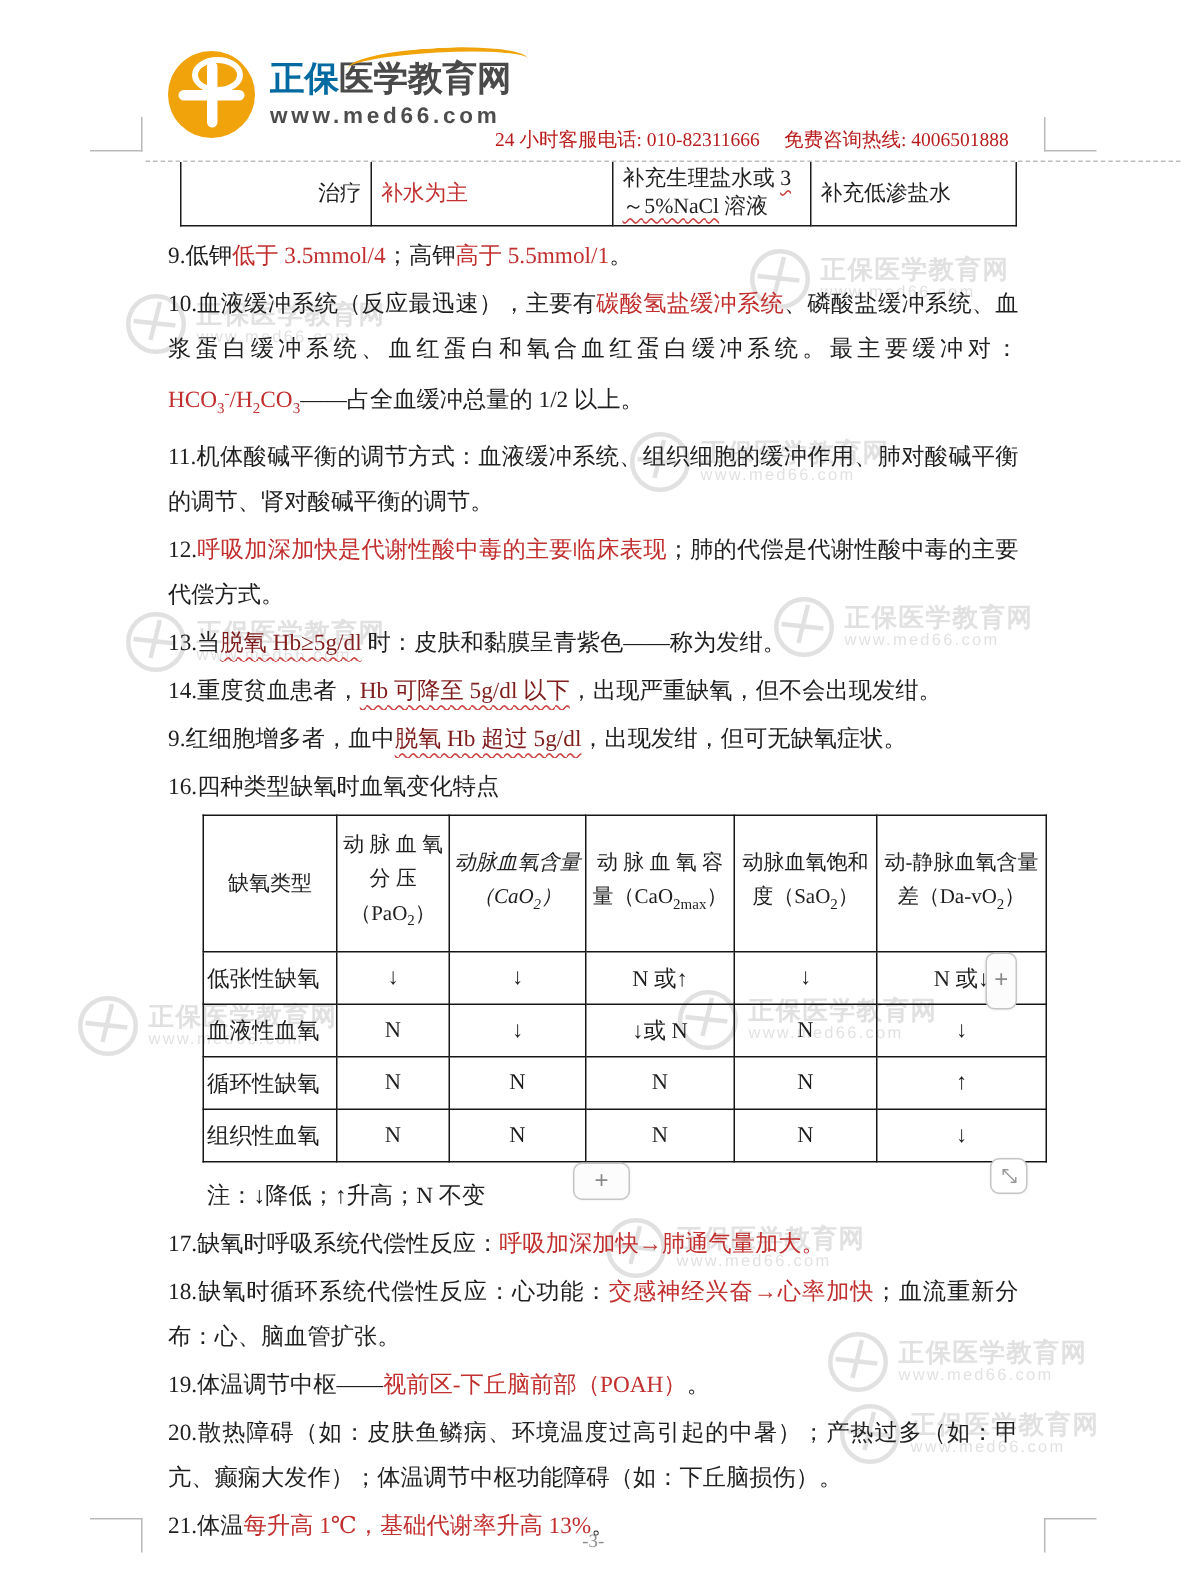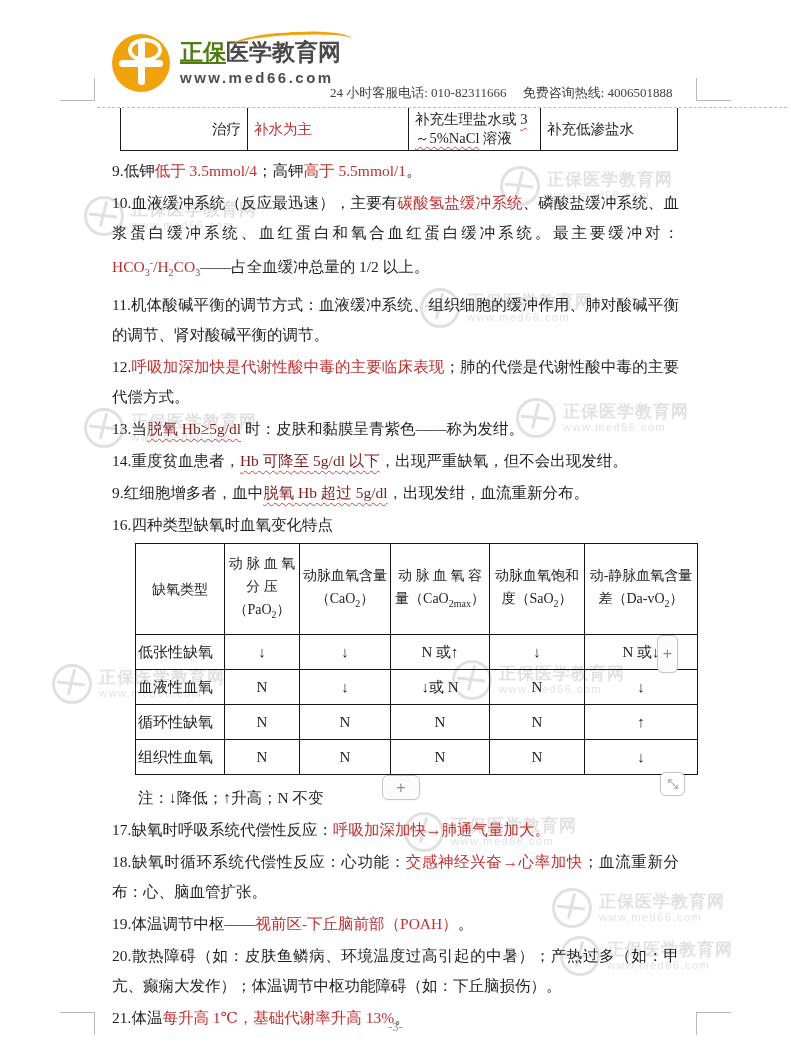--- a/index.html
+++ b/index.html
@@ -7,25 +7,25 @@
         font-family:"Liberation Serif","DejaVu Serif",serif;color:#1f1f1f;}
 
   
   .brand{position:absolute;left:112px;top:34px;display:flex;align-items:center;gap:10px;}
   .logo-circle{width:58px;height:58px;border-radius:50%;background:#f0a30a;position:relative;flex:none;}
   .logo-circle::before{content:"";position:absolute;left:26px;top:7px;width:7px;height:44px;background:#fff;border-radius:4px;}
   .logo-circle::after{content:"";position:absolute;left:7px;top:26px;width:44px;height:7px;background:#fff;border-radius:4px;}
   .logo-ring{position:absolute;left:16px;top:4px;width:26px;height:16px;border:4px solid #fff;border-radius:50%;}
   .brand-text{display:flex;flex-direction:column;line-height:1.15;}
   .brand-line1{font-weight:bold;font-size:23px;position:relative;white-space:nowrap;}
-  .brand-zb{color:#4d7c0f;text-decoration:underline;}
+  .brand-zb{color:#0369a1;}
   .brand-yx{color:#4a4a4a;}
   .swoosh{position:absolute;left:52px;top:-8px;width:120px;height:18px;border-top:3px solid #f0a30a;border-radius:50%;transform:rotate(-3deg);}
   .brand-url{font-family:"Liberation Sans","DejaVu Sans",sans-serif;font-weight:bold;color:#4d4d4d;font-size:15px;letter-spacing:2.5px;margin-top:3px;}
-  .service{position:absolute;left:330px;top:84px;font-size:13px;color:#404040;white-space:nowrap;}
+  .service{position:absolute;left:330px;top:84px;font-size:13px;color:#b91c1c;white-space:nowrap;}
 
   
   .margin-dash{position:absolute;left:97px;right:4px;top:107px;border-top:1px dashed #bdbdbd;}
   .mark{position:absolute;width:34px;height:22px;border:0 solid #b9b9b9;}
   .mark.tl{left:60px;top:78px;border-right-width:1px;border-bottom-width:1px;}
   .mark.tr{left:696px;top:78px;border-left-width:1px;border-bottom-width:1px;}
   .mark.bl{left:60px;top:1012px;border-right-width:1px;border-top-width:1px;}
   .mark.br{left:696px;top:1012px;border-left-width:1px;border-top-width:1px;}
 
   
@@ -53,21 +53,21 @@
   sub{font-size:10px;}
   sup{font-size:10px;}
 
   
   .t2-wrap{position:relative;width:520px;margin:3px 0 0 23px;}
   .t2{border-collapse:collapse;table-layout:fixed;width:520px;background:transparent;}
   .t2 th,.t2 td{border:1px solid #161616;padding:1px 3px;font-weight:normal;}
   .t2 th{font-size:14px;line-height:23px;height:88px;vertical-align:middle;text-align:center;}
   .t2 td{font-size:15px;height:32px;text-align:center;vertical-align:middle;}
   .t2 td.rowlabel{text-align:left;padding-left:2px;}
-  .w1{width:82px;} .w2{width:68px;} .w3{width:84px;} .w4{width:92px;} .w5{width:88px;} .w6{width:106px;}
+  .w1{width:82px;} .w2{width:68px;} .w3{width:84px;font-style:italic;} .w4{width:92px;} .w5{width:88px;} .w6{width:106px;}
 
   .note{margin:8px 0 2px 26px !important;}
 
   
   .ctl{position:absolute;display:flex;align-items:center;justify-content:center;
        background:#fcfcfc;border:1px solid #c6c6c6;border-radius:6px;color:#8a8a8a;
        font-family:"Liberation Sans",sans-serif;font-size:16px;line-height:1;cursor:pointer;z-index:2;
        box-shadow:0 0 2px rgba(0,0,0,.08);}
   .add-col{right:-23px;top:92px;width:19px;height:36px;}
   .add-row{left:247px;bottom:-25px;width:36px;height:23px;}
@@ -182,21 +182,21 @@
   </tbody>
     </table>
 
   <div class="content">
     <p><span>9.低钾</span><span class="red">低于 3.5mmol/4</span><span>；高钾</span><span class="red">高于 5.5mmol/1</span><span>。</span></p>
     <p><span>10.血液缓冲系统（反应最迅速），主要有</span><span class="red">碳酸氢盐缓冲系统</span><span>、磷酸盐缓冲系统、血浆蛋白缓冲系统、血红蛋白和氧合血红蛋白缓冲系统。最主要缓冲对：</span><span class="red">HCO</span><sub class="red">3</sub><sup class="red">-</sup><span class="red">/H</span><sub class="red">2</sub><span class="red">CO</span><sub class="red">3</sub><span>——占全血缓冲总量的 1/2 以上。</span></p>
     <p><span>11.机体酸碱平衡的调节方式：血液缓冲系统、组织细胞的缓冲作用、肺对酸碱平衡的调节、肾对酸碱平衡的调节。</span></p>
     <p><span>12.</span><span class="red">呼吸加深加快是代谢性酸中毒的主要临床表现</span><span>；肺的代偿是代谢性酸中毒的主要代偿方式。</span></p>
     <p><span>13.当</span><span class="wavy">脱氧 Hb≥5g/dl</span><span> 时：皮肤和黏膜呈青紫色——称为发绀。</span></p>
     <p><span>14.重度贫血患者，</span><span class="wavy">Hb 可降至 5g/dl 以下</span><span>，出现严重缺氧，但不会出现发绀。</span></p>
-    <p><span>9.红细胞增多者，血中</span><span class="wavy">脱氧 Hb 超过 5g/dl</span><span>，出现发绀，血流重新分布。</span></p>
+    <p><span>9.红细胞增多者，血中</span><span class="wavy">脱氧 Hb 超过 5g/dl</span><span>，出现发绀，但可无缺氧症状。</span></p>
     <p><span>16.四种类型缺氧时血氧变化特点</span></p>
 
     <div class="t2-wrap">
       <table class="t2">
         <thead>
           <tr>
             <th class="w1"><span>缺氧类型</span></th>
             <th class="w2"><span>动 脉 血 氧 分 压（PaO</span><sub>2</sub><span>）</span></th>
             <th class="w3"><span>动脉血氧含量（CaO</span><sub>2</sub><span>）</span></th>
             <th class="w4"><span>动 脉 血 氧 容量（CaO</span><sub>2max</sub><span>）</span></th>

